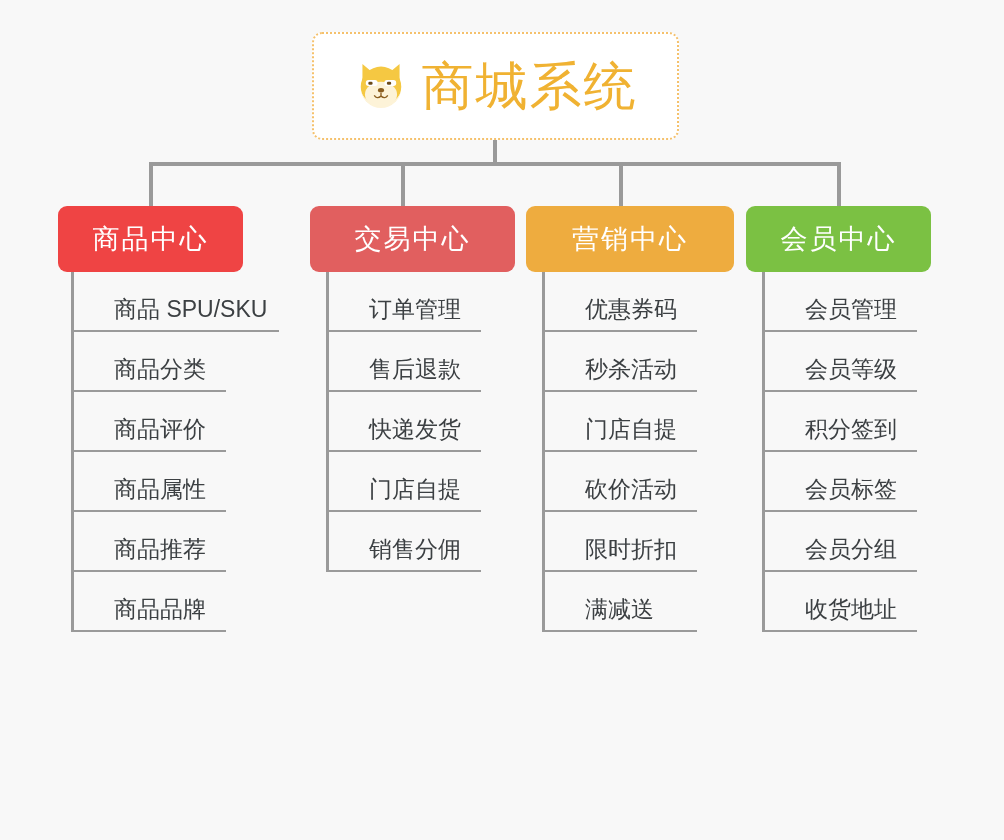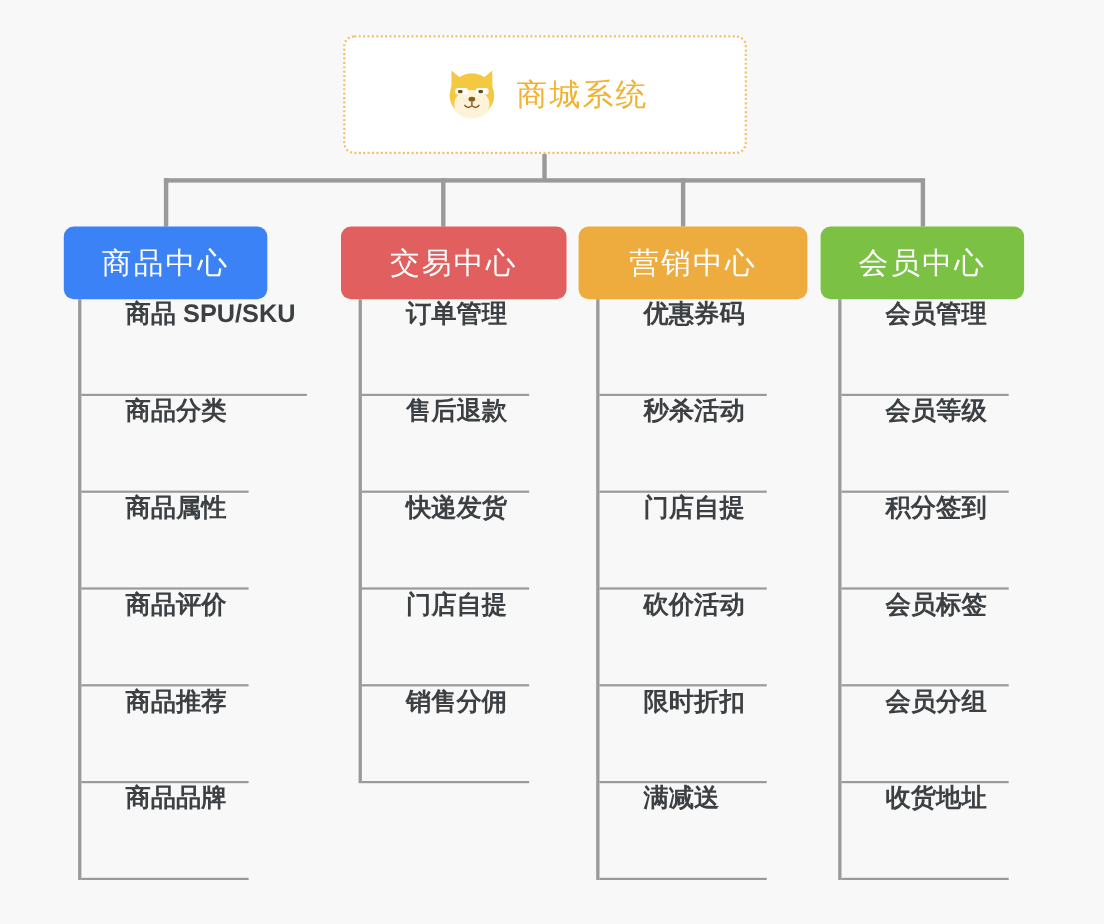--- a/index.html
+++ b/index.html
@@ -28,21 +28,21 @@
     background: #ffffff;
     border: 2px dotted #f5c16c;
     border-radius: 10px;
     display: flex;
     align-items: center;
     justify-content: center;
     gap: 14px;
   }
   .root-icon { width: 54px; height: 54px; display: block; flex: 0 0 auto; }
   .root-title {
-    font-size: 28px;
+    font-size: 52px;
     color: #f0b232;
     letter-spacing: 2px;
     line-height: 1;
     white-space: nowrap;
   }
 
   
   .conn { position: absolute; background: #9a9a9a; }
   .conn-stem   { left: 493px; top: 140px;  width: 4px;  height: 24px; }
   .conn-bus    { left: 149px; top: 162px;  width: 689px; height: 4px; }
@@ -63,44 +63,44 @@
     height: 66px;
     border-radius: 9px;
     display: flex;
     align-items: center;
     justify-content: center;
     color: #ffffff;
     font-size: 27px;
     letter-spacing: 2px;
     white-space: nowrap;
   }
-  .branch-1 .branch-head { width: 185px; background: #3b82f6; }
+  .branch-1 .branch-head { width: 185px; background: #ef4444; }
   .branch-2 .branch-head { width: 205px; background: #e15f5f; }
   .branch-3 .branch-head { width: 208px; background: #eeac3f; }
   .branch-4 .branch-head { width: 185px; background: #7bc143; }
 
   
   .leaf-list {
     position: relative;
     margin-top: 0;
     padding-top: 0;
     border-left: 3px solid #9a9a9a;
     margin-left: 13px;
     width: 230px;
   }
   .branch-1 .leaf-list { margin-left: 13px; }
   .branch-2 .leaf-list { margin-left: 16px; }
   .branch-3 .leaf-list { margin-left: 16px; }
   .branch-4 .leaf-list { margin-left: 16px; }
 
   .leaf {
     position: relative;
-    height: 88px;
+    height: 60px;
     display: flex;
-    font-weight: bold;
+    align-items: flex-end;
   }
   .leaf-text {
     font-size: 23px;
     color: #3c4043;
     white-space: nowrap;
     padding: 0 10px 6px 40px;
     border-bottom: 2px solid #9a9a9a;
     line-height: 1.2;
     display: inline-block;
     min-width: 152px;
@@ -149,26 +149,26 @@
       <span>商品中心</span>
     </div>
     <div class="leaf-list">
       <div class="leaf">
           <span class="leaf-text wide">商品 SPU/SKU</span>
         </div>
       <div class="leaf">
           <span class="leaf-text">商品分类</span>
         </div>
       <div class="leaf">
+          <span class="leaf-text">商品评价</span>
+        </div>
+      <div class="leaf">
           <span class="leaf-text">商品属性</span>
         </div>
       <div class="leaf">
-          <span class="leaf-text">商品评价</span>
-        </div>
-      <div class="leaf">
           <span class="leaf-text">商品推荐</span>
         </div>
       <div class="leaf">
           <span class="leaf-text">商品品牌</span>
         </div>
     </div>
   </div>
 
   <div class="branch branch-2">
     <div class="branch-head">

